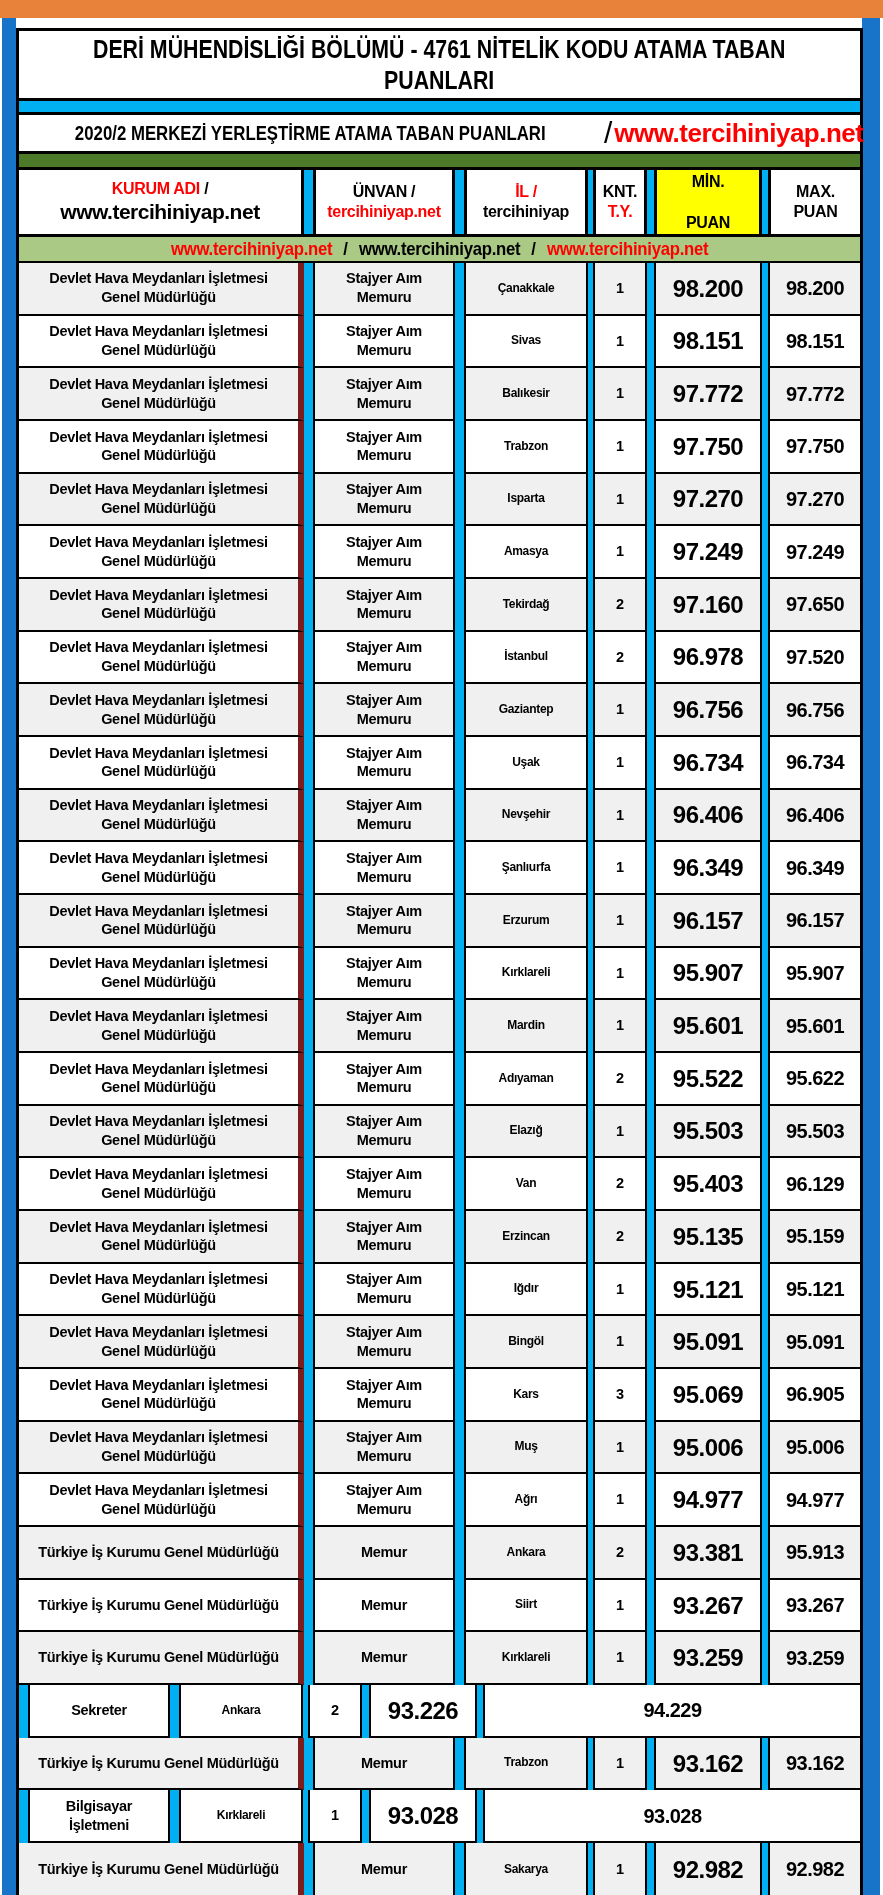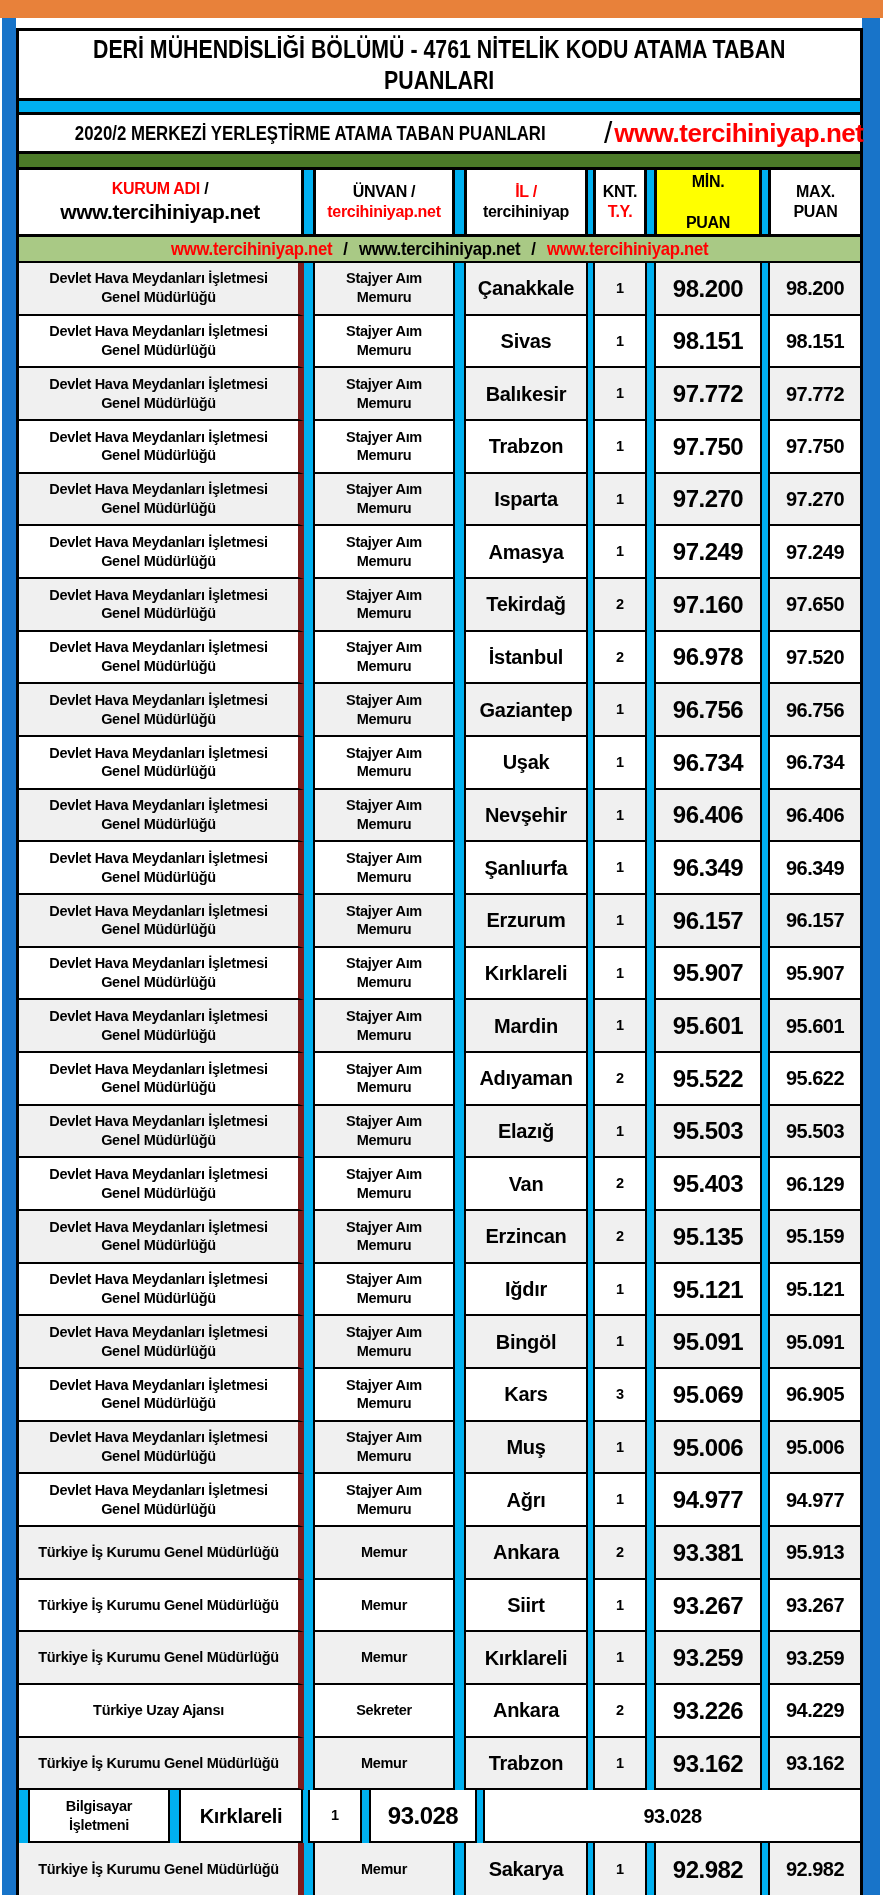--- a/index.html
+++ b/index.html
@@ -42,21 +42,21 @@
   .greenlight{height:24px;background:#A9C985;border-bottom:2px solid #000;display:flex;justify-content:center;align-items:center;white-space:nowrap;}
   .greenlight span{font-size:19px;display:inline-block;transform:scaleX(0.88);letter-spacing:-0.3px;}
   .rows{flex:1;display:flex;flex-direction:column;}
   .trow{flex:1;display:flex;align-items:stretch;}
   .cell{box-sizing:border-box;display:flex;justify-content:center;align-items:center;text-align:center;border-bottom:2px solid #000;white-space:pre-line;line-height:1.3;}
   .trow.odd .cell{background:#F0F0F0;}
   .trow.even .cell{background:#FFFFFF;}
   .trow:last-child .cell{border-bottom:0;}
   .c-kurum{border-right:6px solid #7f1d1d;font-size:14.5px;letter-spacing:-0.3px;}
   .c-unvan{border-left:2px solid #000;border-right:2px solid #000;font-size:14.5px;letter-spacing:-0.3px;}
-  .c-il{border-left:2px solid #000;border-right:2px solid #000;font-size:20px;letter-spacing:-0.3px;}
+  .c-il{border-left:2px solid #000;border-right:2px solid #000;font-size:12px;letter-spacing:-0.3px;}
   .c-knt{border-left:2px solid #000;border-right:2px solid #000;font-size:14.5px;}
   .c-min{border-left:2px solid #000;border-right:2px solid #000;font-size:24px;letter-spacing:-0.5px;}
   .c-max{border-left:2px solid #000;font-size:20px;letter-spacing:-0.5px;}
 </style>
 </head>
 <body>
 
 <div class="topbar"></div>
 <div class="sideblue left"></div>
 <div class="sideblue right"></div>
@@ -512,21 +512,20 @@
         <div class="sep w-sb"></div>
         <div class="cell c-il w-il">Kırklareli</div>
         <div class="sep w-sc"></div>
         <div class="cell c-knt w-knt">1</div>
         <div class="sep w-sd"></div>
         <div class="cell c-min w-min">93.259</div>
         <div class="sep w-se"></div>
         <div class="cell c-max w-max">93.259</div>
       </div>
       <div class="trow even">
-        <div class="cell c-kurum w-kurum">Türkiye Uzay Ajansı</div>
         <div class="sep w-sa"></div>
         <div class="cell c-unvan w-unvan">Sekreter</div>
         <div class="sep w-sb"></div>
         <div class="cell c-il w-il">Ankara</div>
         <div class="sep w-sc"></div>
         <div class="cell c-knt w-knt">2</div>
         <div class="sep w-sd"></div>
         <div class="cell c-min w-min">93.226</div>
         <div class="sep w-se"></div>
         <div class="cell c-max w-max">94.229</div>

